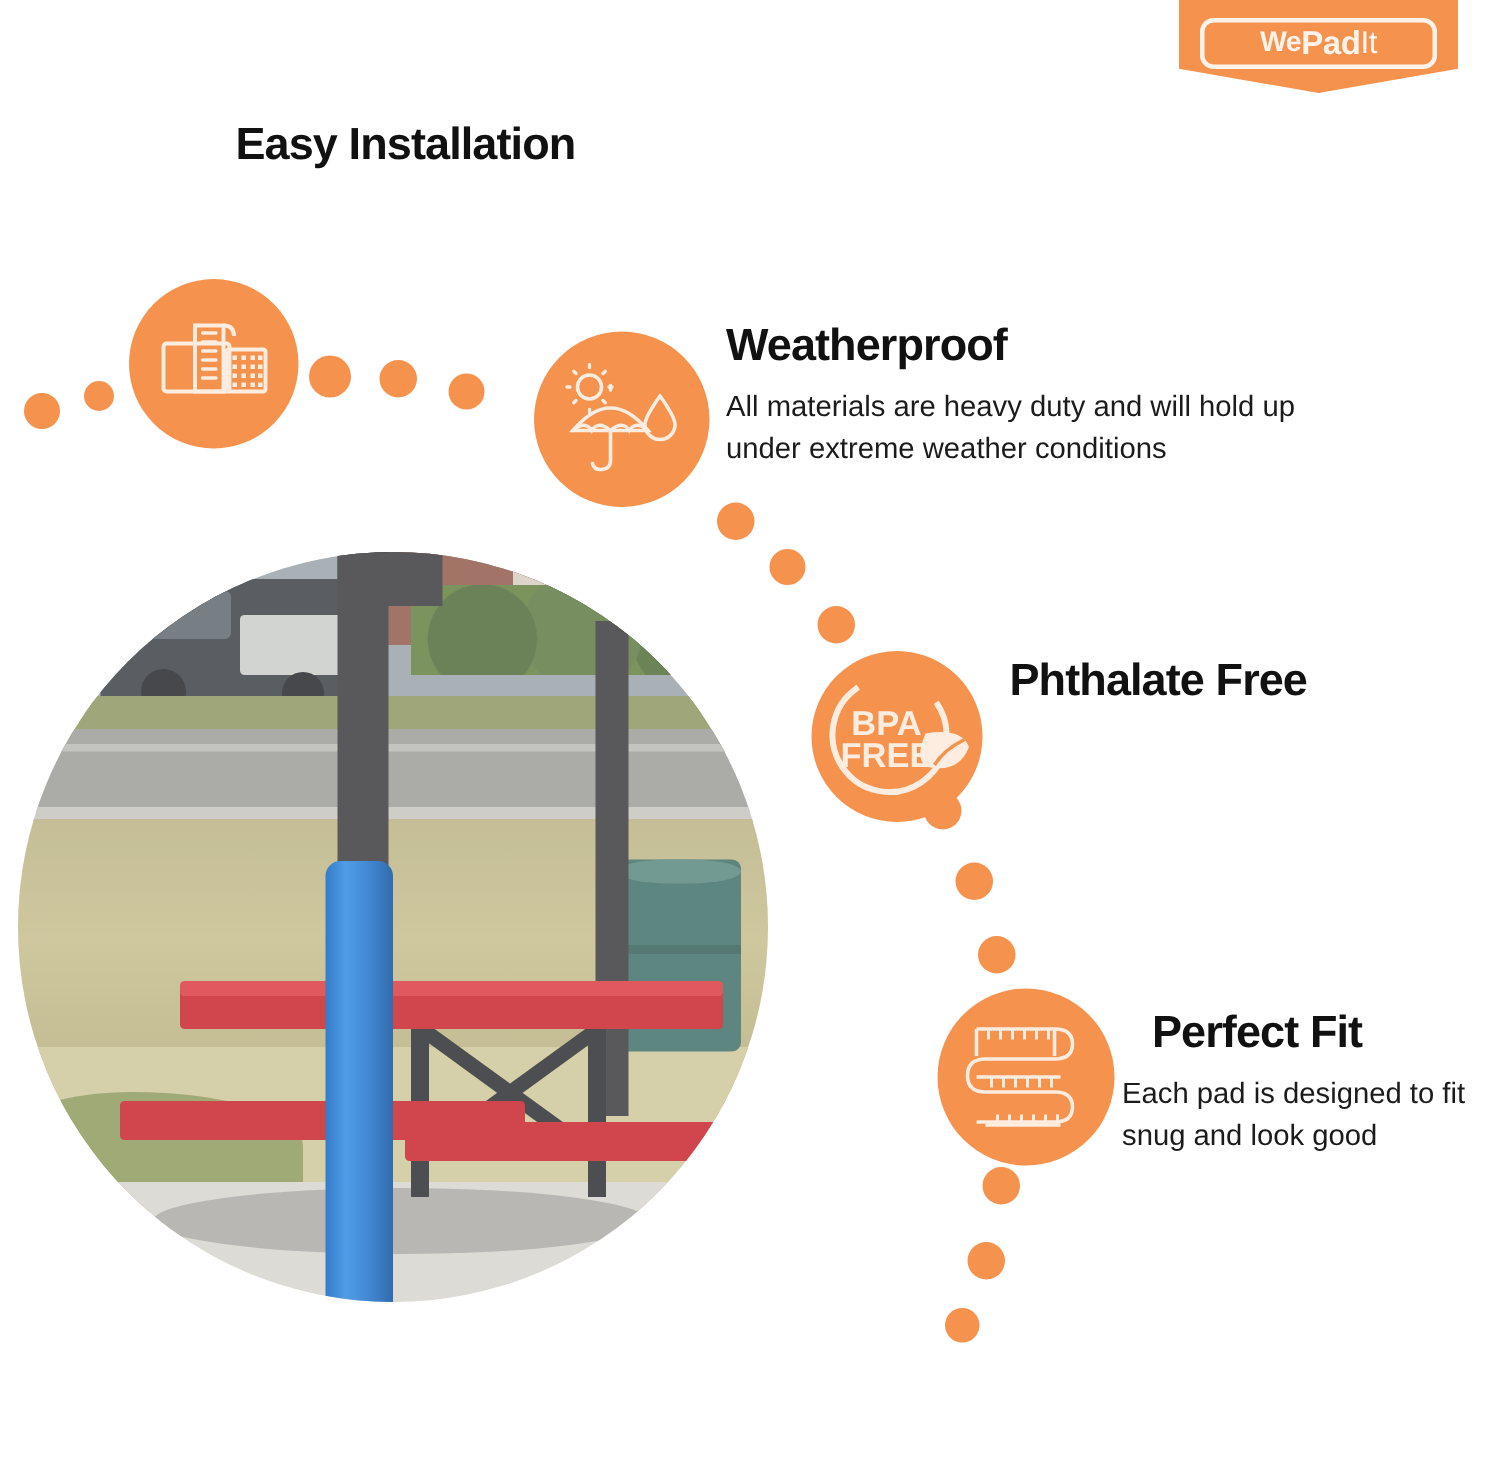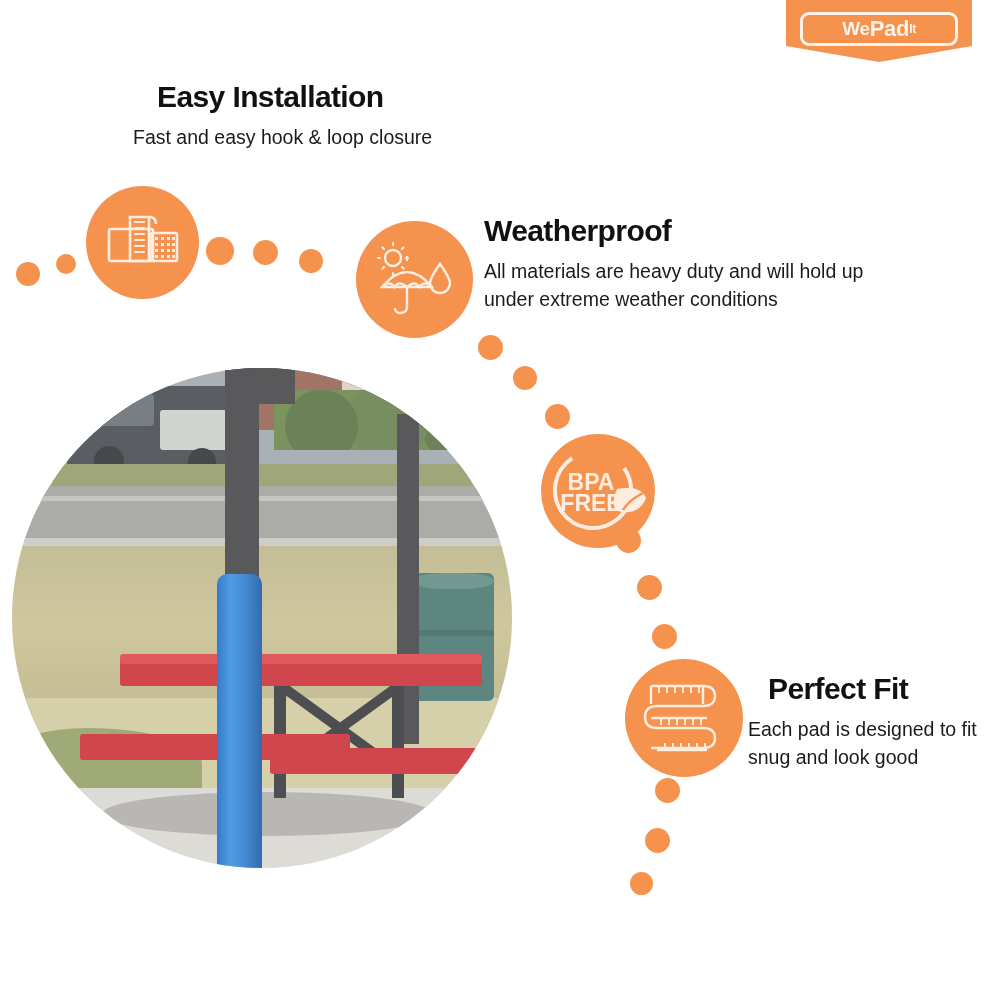--- a/index.html
+++ b/index.html
@@ -24,21 +24,21 @@
   }
   .logo-box {
     position: absolute; left: 14px; top: 12px; right: 14px; height: 34px;
     border: 3px solid #fdf3ea; border-radius: 9px;
     display: flex; align-items: center; justify-content: center;
     letter-spacing: -0.3px;
   }
   .logo-text { color: #fdf3ea; white-space: nowrap; }
   .lg-we { font-size: 19px; font-weight: 700; }
   .lg-pad { font-size: 22px; font-weight: 800; }
-  .lg-it { font-size: 12px; font-weight: 700; }
+  .lg-it { font-size: 21px; font-weight: 400; }
 
   
   .feature-title {
     position: absolute;
     font-size: 30px; font-weight: 800; color: #111111;
     letter-spacing: -0.6px; white-space: nowrap;
   }
   .feature-desc {
     position: absolute;
     font-size: 19.5px; font-weight: 400; color: #1b1b1b;
@@ -230,25 +230,25 @@
       <g stroke-width="2">
         <path d="M18 10 v7 M26 10 v7 M34 10 v7 M42 10 v7 M50 10 v7 M58 10 v7"></path>
         <path d="M20 42 v7 M28 42 v7 M36 42 v7 M44 42 v7 M52 42 v7 M60 42 v7"></path>
         <path d="M24 74 v-7 M32 74 v-7 M40 74 v-7 M48 74 v-7 M56 74 v-7 M64 74 v-7"></path>
       </g>
       <path d="M10 42 h56 M16 74 h50"></path>
     </svg>
   </div>
 
   <div class="feature-title" id="t-easy">Easy Installation</div>
-  <div class="feature-desc" id="d-easy">Fast and easy hook &amp; loop closure</div>
 
   <div class="feature-title" id="t-weath">Weatherproof</div>
   <div class="feature-desc" id="d-weath">All materials are heavy duty and will hold up under extreme weather conditions</div>
 
+  <div class="feature-title" id="t-phth">Phthalate Free</div>
 
   <div class="feature-title" id="t-fit">Perfect Fit</div>
   <div class="feature-desc" id="d-fit">Each pad is designed to fit snug and look good</div>
 
   <div id="photo">
     <div class="ph ph-sky"></div>
     <div class="ph ph-bldg"></div>
     <div class="ph ph-bldg2"></div>
     <div class="ph ph-hedge"></div>
     <div class="ph ph-car"></div>

